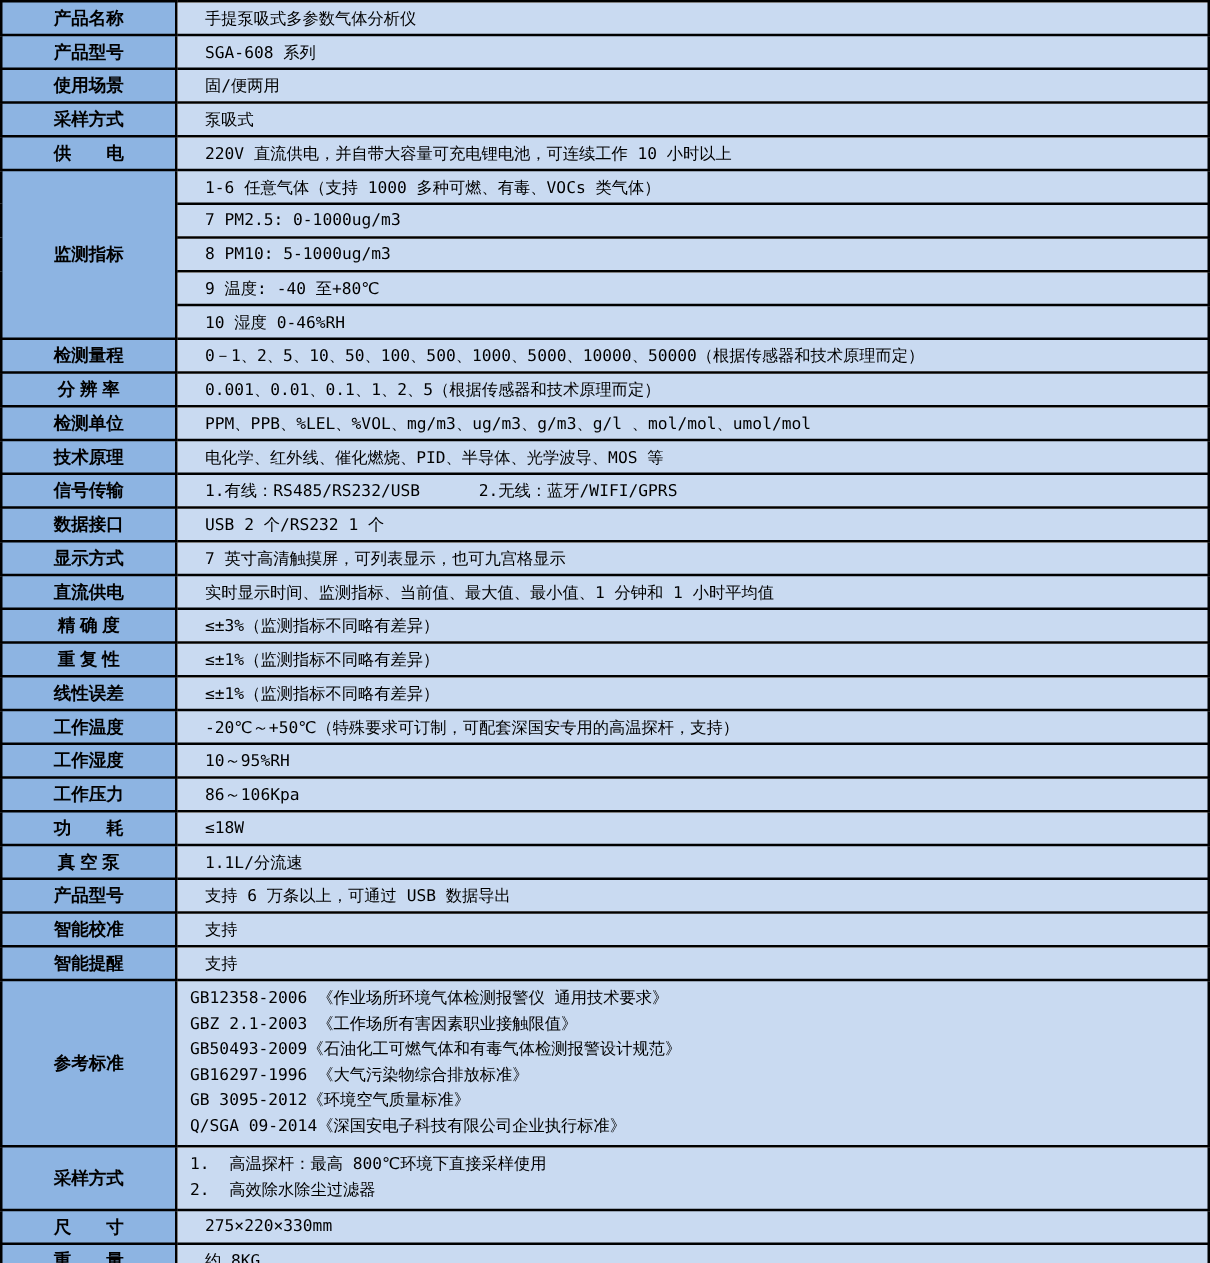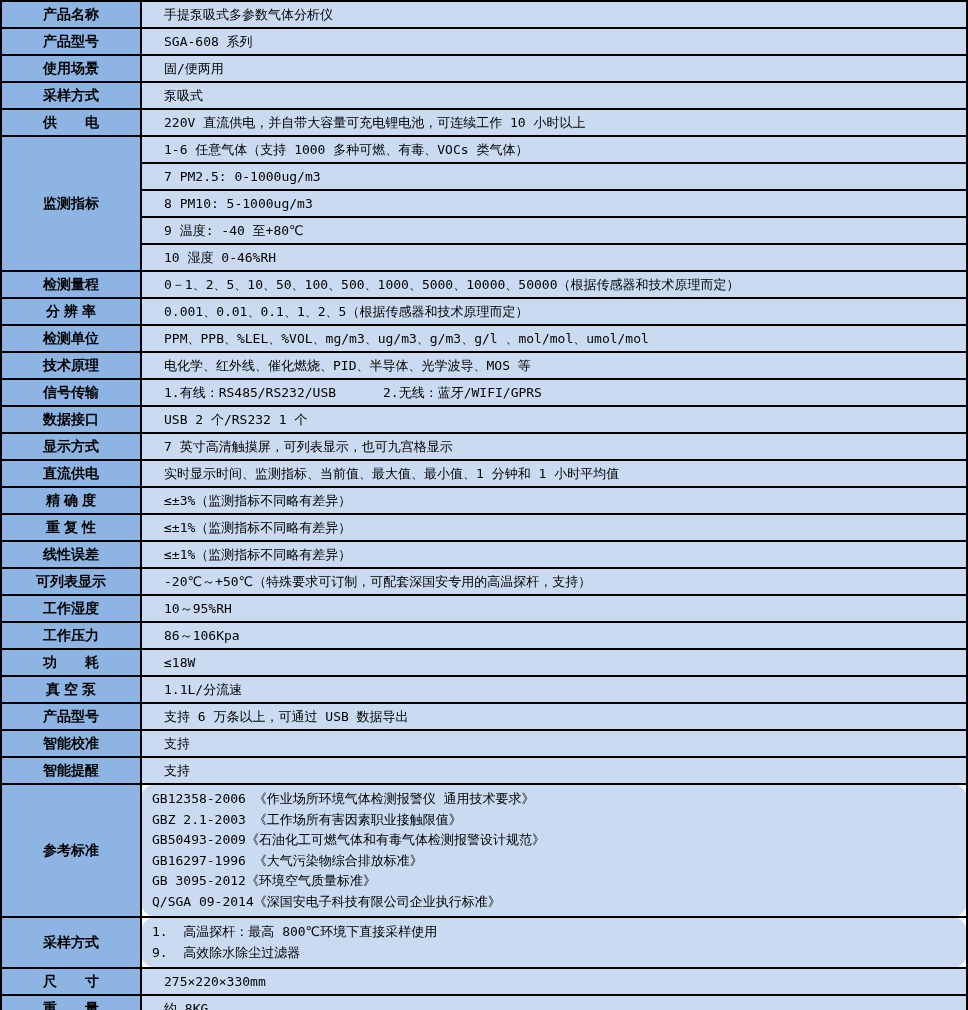--- a/index.html
+++ b/index.html
@@ -34,21 +34,21 @@
   }
   td.value{
     background:var(--value-bg);
     font-size:13px;
     padding:1px 4px 1px 22px;
     font-family:"DejaVu Sans Mono","DejaVu Sans","Liberation Sans",monospace;
     white-space:pre-wrap;
     overflow:hidden;
   }
   tr.single{height:27px;}
-  td.value.multi{padding:4px 4px 4px 10px;border-radius:15px;}
+  td.value.multi{padding:4px 4px 4px 10px;}
   td.value.multi div.line{line-height:20.5px;}
 </style>
 </head>
 <body>
 
 <table class="spec">
   <colgroup>
     <col class="label-col">
     <col>
   </colgroup>
@@ -127,21 +127,21 @@
       </tr>
       <tr class="single">
         <td class="label">重 复 性</td>
         <td class="value">≤±1%（监测指标不同略有差异）</td>
       </tr>
       <tr class="single">
         <td class="label">线性误差</td>
         <td class="value">≤±1%（监测指标不同略有差异）</td>
       </tr>
       <tr class="single">
-        <td class="label">可列表显示</td>
+        <td class="label">工作温度</td>
         <td class="value">-20℃～+50℃（特殊要求可订制，可配套深国安专用的高温探杆，支持）</td>
       </tr>
       <tr class="single">
         <td class="label">工作湿度</td>
         <td class="value">10～95%RH</td>
       </tr>
       <tr class="single">
         <td class="label">工作压力</td>
         <td class="value">86～106Kpa</td>
       </tr>
@@ -164,21 +164,21 @@
       <tr class="single">
         <td class="label">智能提醒</td>
         <td class="value">支持</td>
       </tr>
       <tr>
         <td class="label">参考标准</td>
         <td class="value multi"><div class="line">GB12358-2006 《作业场所环境气体检测报警仪 通用技术要求》</div><div class="line">GBZ 2.1-2003 《工作场所有害因素职业接触限值》</div><div class="line">GB50493-2009《石油化工可燃气体和有毒气体检测报警设计规范》</div><div class="line">GB16297-1996 《大气污染物综合排放标准》</div><div class="line">GB 3095-2012《环境空气质量标准》</div><div class="line">Q/SGA 09-2014《深国安电子科技有限公司企业执行标准》</div></td>
       </tr>
       <tr>
         <td class="label">采样方式</td>
-        <td class="value multi"><div class="line">1.  高温探杆：最高 800℃环境下直接采样使用</div><div class="line">9.  高效除水除尘过滤器</div></td>
+        <td class="value multi"><div class="line">1.  高温探杆：最高 800℃环境下直接采样使用</div><div class="line">2.  高效除水除尘过滤器</div></td>
       </tr>
       <tr class="single">
         <td class="label">尺　　寸</td>
         <td class="value">275×220×330mm</td>
       </tr>
       <tr class="single">
         <td class="label">重　　量</td>
         <td class="value">约 8KG</td>
       </tr>
     </tbody>

